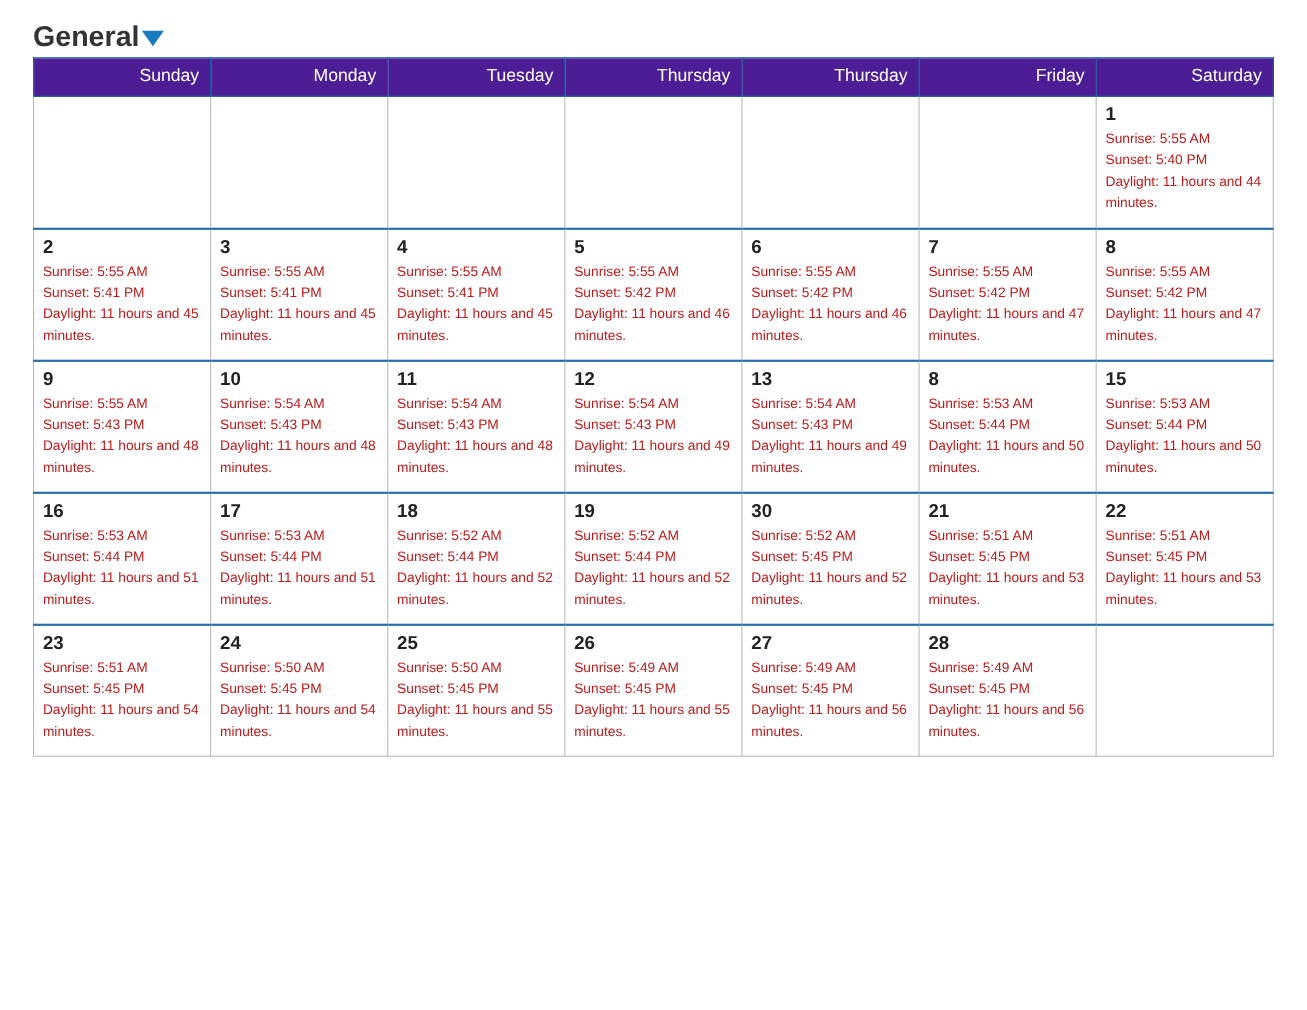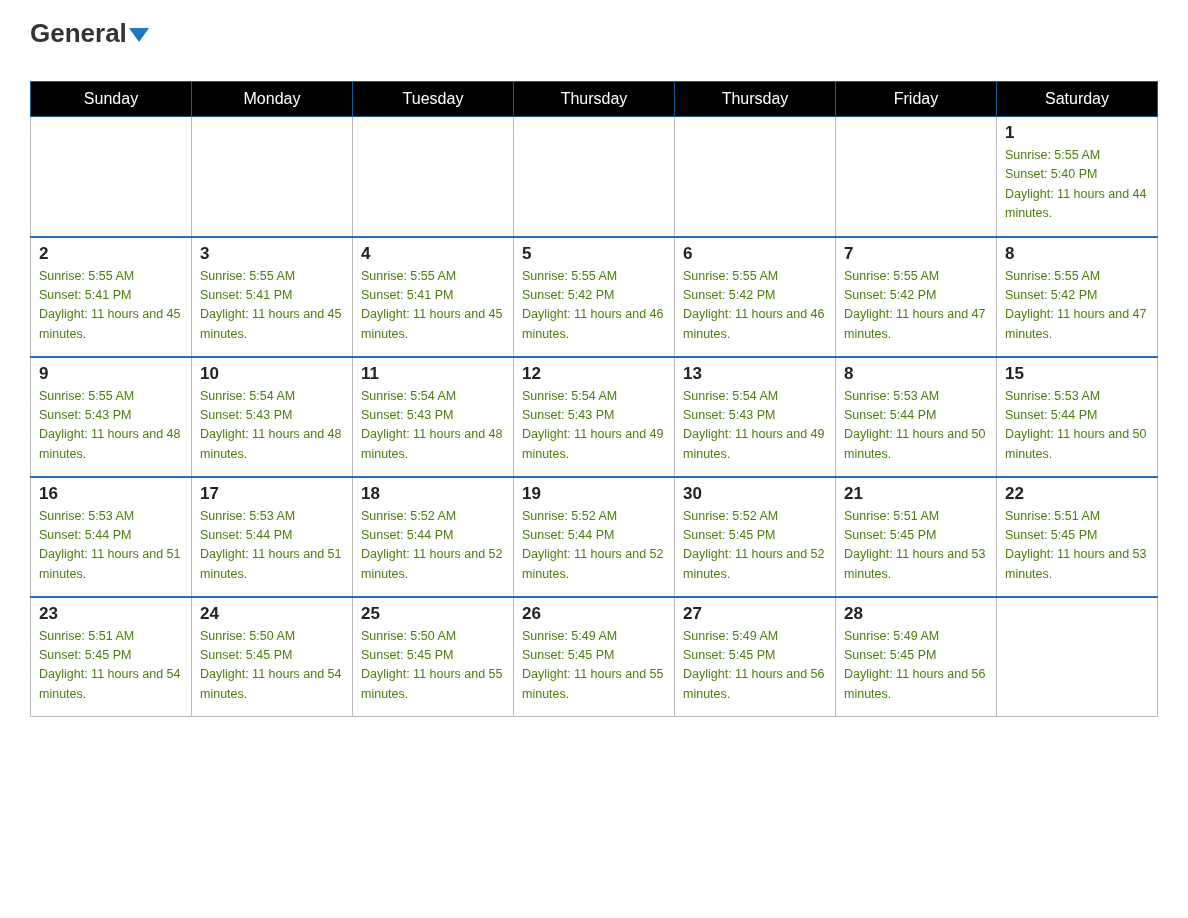--- a/index.html
+++ b/index.html
@@ -7,21 +7,21 @@
       font-family: Arial, sans-serif;
       background: #fff;
       width: 1188px;
       min-height: 918px;
       padding: 20px 30px;
     }
     .header {
       display: flex;
       justify-content: space-between;
       align-items: flex-start;
-      margin-bottom: 37px;
+      margin-bottom: 8px;
     }
     .logo {
       display: flex;
       flex-direction: column;
       align-items: flex-start;
     }
     .logo-general {
       font-size: 26px;
       font-weight: bold;
       color: #333;
@@ -59,23 +59,23 @@
       font-size: 20px;
       color: #555;
       margin-top: 4px;
     }
     .calendar {
       width: 100%;
       border-collapse: collapse;
       border: 1px solid #aaa;
     }
     .calendar th {
-      background-color: #000000;
+      background-color: #4c1d95;
       color: #fff;
-      text-align: center;
+      text-align: right;
       padding: 8px 10px;
       font-size: 16px;
       font-weight: normal;
       border: 1px solid #1a5a9a;
     }
     .calendar td {
       vertical-align: top;
       border: 1px solid #bbb;
       padding: 6px 8px;
       width: 14.28%;
@@ -87,21 +87,21 @@
     }
     .day-number {
       font-size: 17px;
       font-weight: bold;
       color: #222;
       display: block;
       margin-bottom: 3px;
     }
     .day-info {
       font-size: 12.5px;
-      color: #4d7c0f;
+      color: #b91c1c;
       line-height: 1.55;
     }
     .empty-cell {
       background: #f9f9f9;
     }
     .row-divider td {
       border-top: 2px solid #2a6db5;
     }
   </style>
 </head>

